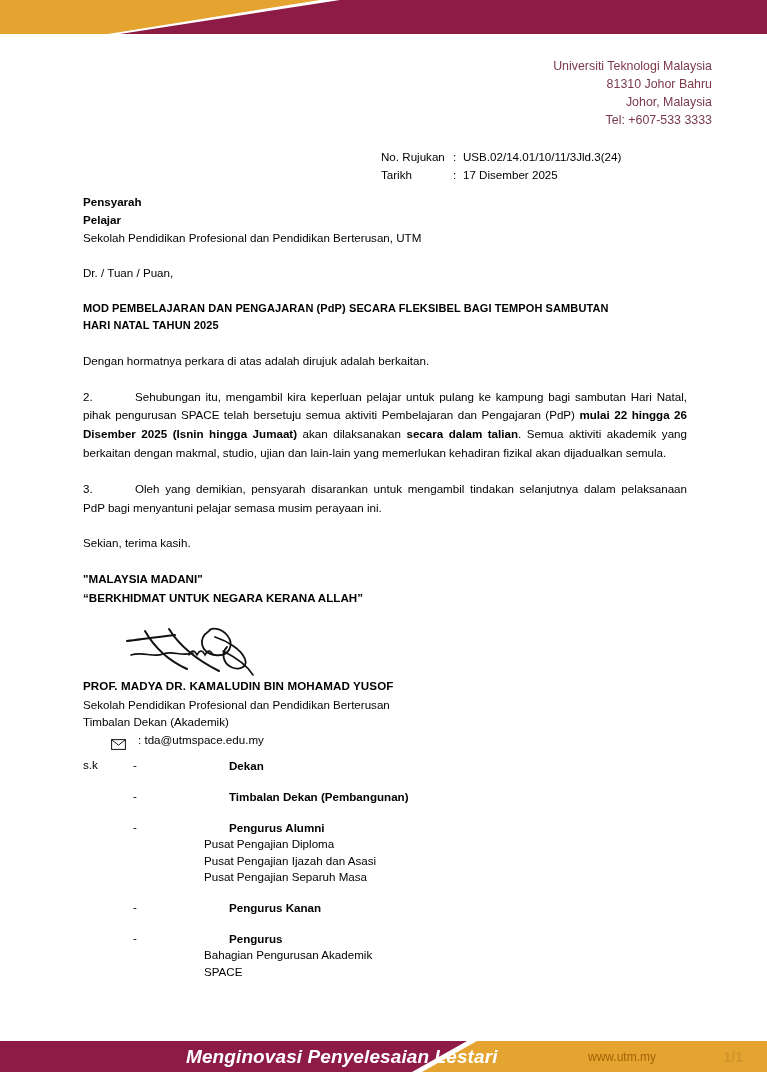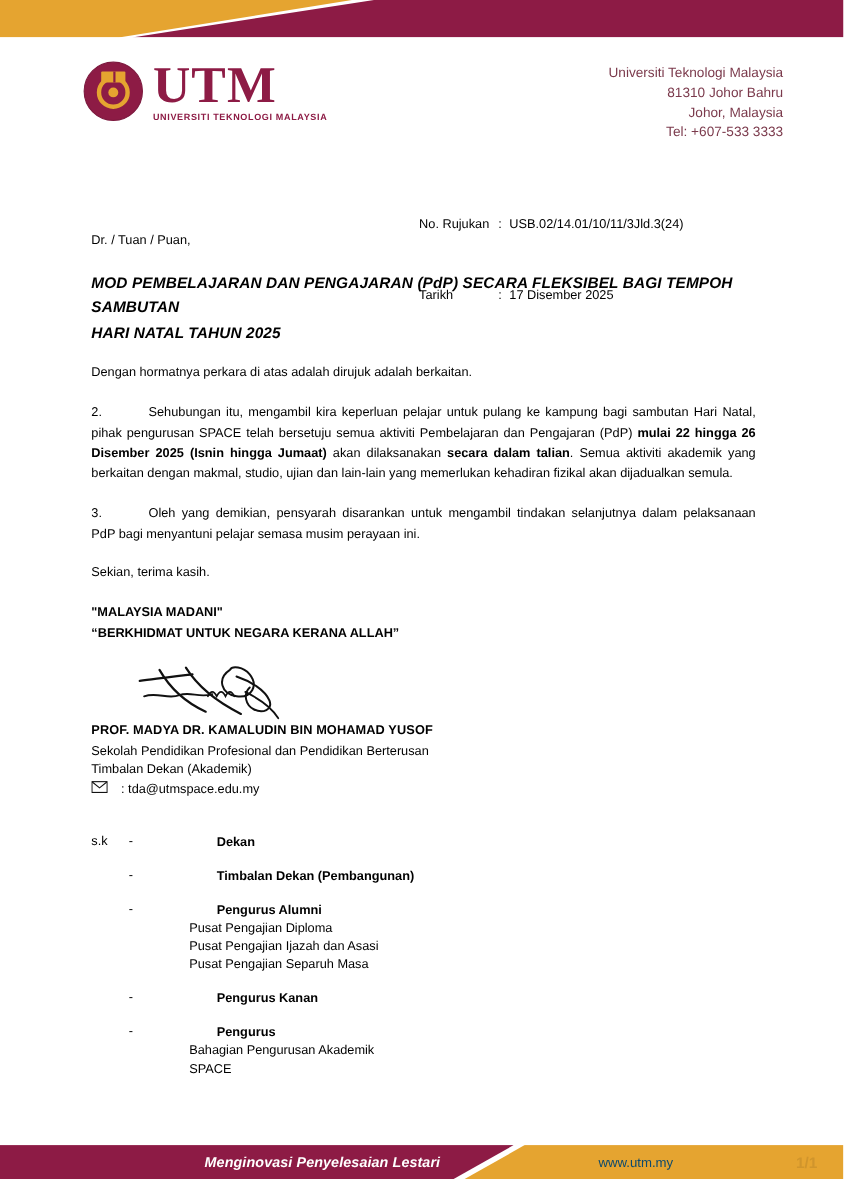--- a/index.html
+++ b/index.html
@@ -129,43 +129,42 @@
   }
 
   
   .refblock {
     position: absolute;
     left: 381px;
     top: 148px;
     font-size: 11.6px;
     line-height: 1.55;
   }
-  .refrow { display: flex; margin-top: 47px; }
+  .refrow { display: flex; }
   .ref-label { width: 72px; flex: none; }
   .ref-colon { width: 10px; flex: none; }
 
   
   .body-area {
     position: absolute;
     left: 83px;
     top: 193px;
     width: 604px;
     font-size: 11.6px;
     line-height: 1.62;
   }
   .b { font-weight: bold; }
   .addressee div { line-height: 1.55; }
   .gap-md { height: 17px; }
   .gap-lg { height: 22px; }
   .subject {
     font-weight: bold;
-    font-size: 14px;
+    font-size: 11px;
     line-height: 1.6;
     letter-spacing: 0.1px;
-    font-style: italic;
   }
   .para {
     text-align: justify;
     line-height: 1.62;
   }
   .para .num {
     display: inline-block;
     width: 52px;
   }
   .slogan { font-weight: bold; line-height: 1.6; }
@@ -175,37 +174,37 @@
   .sig-scribble {
     position: absolute;
     left: 40px;
     top: -4px;
     width: 190px;
     height: 52px;
     pointer-events: none;
   }
   .sig-name { font-weight: bold; letter-spacing: 0.1px; }
   .sig-line { line-height: 1.5; }
-  .mail-row { display: flex; align-items: flex-start; line-height: 1.5; }
+  .mail-row { display: flex; align-items: flex-end; line-height: 1.5; margin-left: 28px; }
   .mail-icon {
     width: 15px; height: 11px;
     margin-right: 12px;
     flex: none;
     position: relative;
   }
 
   
   .sk {
     position: absolute;
     left: 83px;
     top: 758px;
     width: 560px;
     font-size: 11.6px;
   }
-  .sk-row { display: flex; margin-bottom: 14px; }
+  .sk-row { display: flex; margin-bottom: 14px; gap: 16px; }
   .sk-label { width: 34px; flex: none; }
   .sk-dash { width: 37px; flex: none; }
   .sk-body { flex: 1; }
   .sk-title { font-weight: bold; line-height: 1.45; padding-left: 43px; }
   .sk-sub { line-height: 1.42; margin-left: 18px; }
 
   
   .footer {
     position: absolute;
     left: 0;
@@ -230,31 +229,31 @@
   .ft-tagline {
     position: absolute;
     left: 186px;
     top: 0;
     height: 31px;
     display: flex;
     align-items: center;
     color: #ffffff;
     font-weight: bold;
     font-style: italic;
-    font-size: 13px;
+    font-size: 19px;
     letter-spacing: 0.1px;
   }
   .ft-url {
     position: absolute;
-    left: 544px;
+    left: 588px;
     top: 0;
     height: 31px;
     display: flex;
     align-items: center;
-    color: #0c4a6e;
+    color: #a16207;
     font-size: 12px;
   }
   .ft-page {
     position: absolute;
     right: 24px;
     top: 0;
     height: 31px;
     display: flex;
     align-items: center;
     color: #d0952c;
@@ -266,32 +265,20 @@
 <body>
 
 <div id="page">
 
   <div class="top-banner">
     <div class="tb-maroon"></div>
     <div class="tb-gold"></div>
   </div>
 
   <div class="letterhead">
-    <div class="logo-wrap">
-      <div class="logo-crest">
-        <div class="crest-inner">
-          <div class="crest-dot"></div>
-        </div>
-        <div class="crest-book"></div>
-      </div>
-      <div class="logo-text">
-        <div class="logo-utm">UTM</div>
-        <div class="logo-sub">UNIVERSITI TEKNOLOGI MALAYSIA</div>
-      </div>
-    </div>
     <div class="address">
       <div>Universiti Teknologi Malaysia</div>
       <div>81310 Johor Bahru</div>
       <div>Johor, Malaysia</div>
       <div>Tel: +607-533 3333</div>
     </div>
   </div>
 
   <div class="refblock">
     <div class="refrow">
@@ -301,20 +288,25 @@
     </div>
     <div class="refrow">
       <span class="ref-label">Tarikh</span>
       <span class="ref-colon">:</span>
       <span>17 Disember 2025</span>
     </div>
   </div>
 
   <div class="body-area">
 
+    <div class="addressee">
+      <div class="b">Pensyarah</div>
+      <div class="b">Pelajar</div>
+      <div>Sekolah Pendidikan Profesional dan Pendidikan Berterusan, UTM</div>
+    </div>
 
     <div class="gap-md"></div>
     <div>Dr. / Tuan / Puan,</div>
 
     <div class="gap-md"></div>
     <div class="subject">
       <div>MOD PEMBELAJARAN DAN PENGAJARAN (PdP) SECARA FLEKSIBEL BAGI TEMPOH SAMBUTAN</div>
       <div>HARI NATAL TAHUN 2025</div>
     </div>
 

